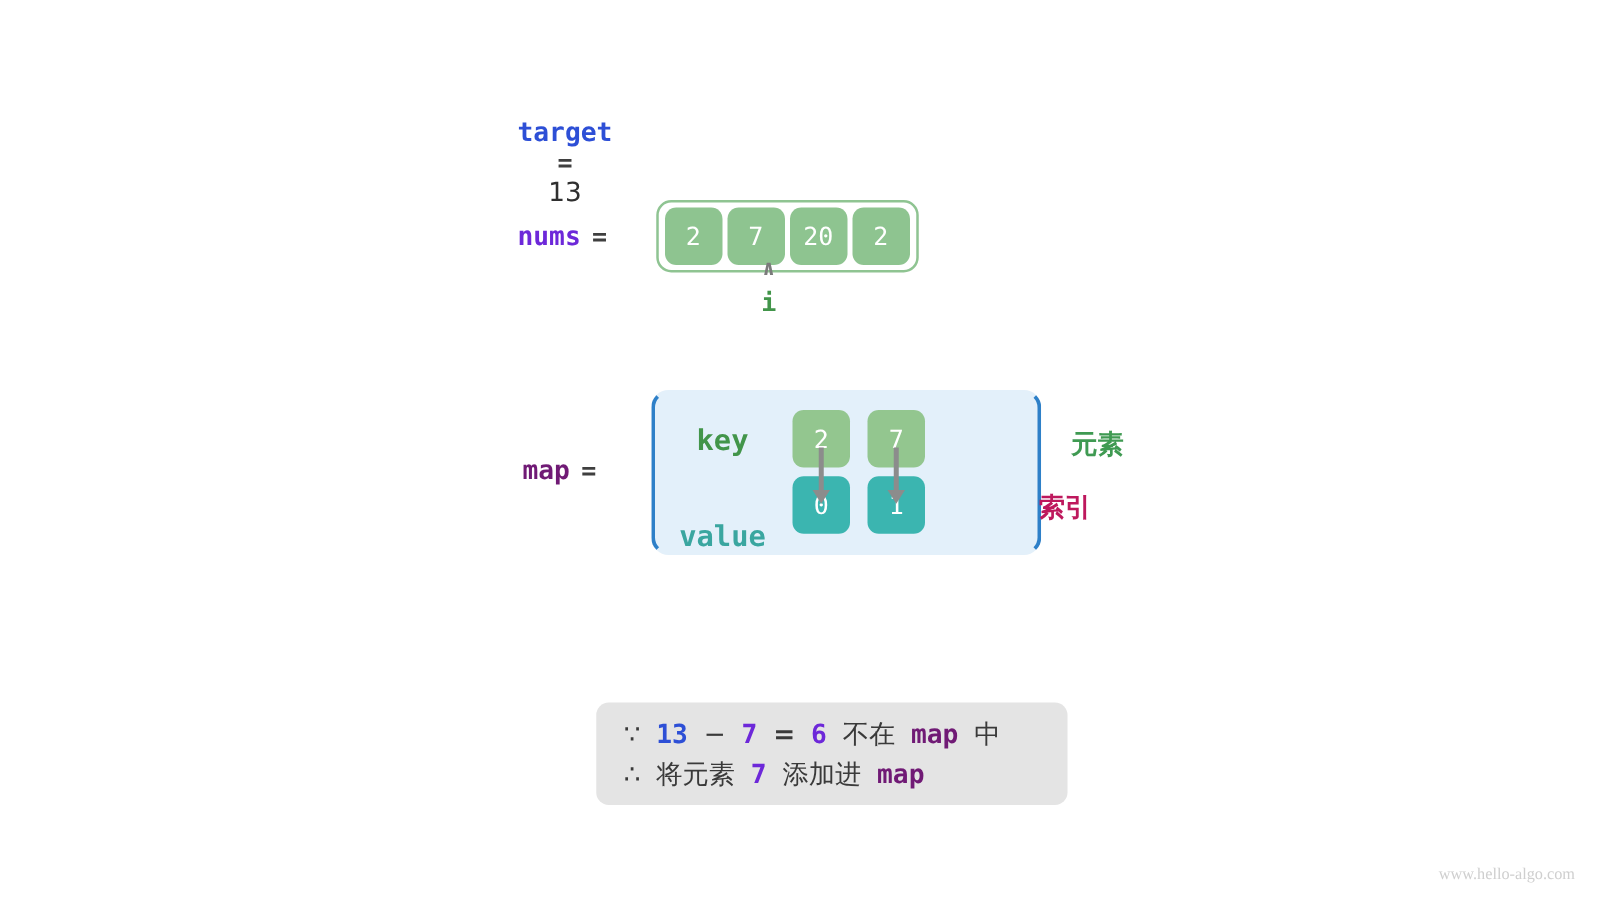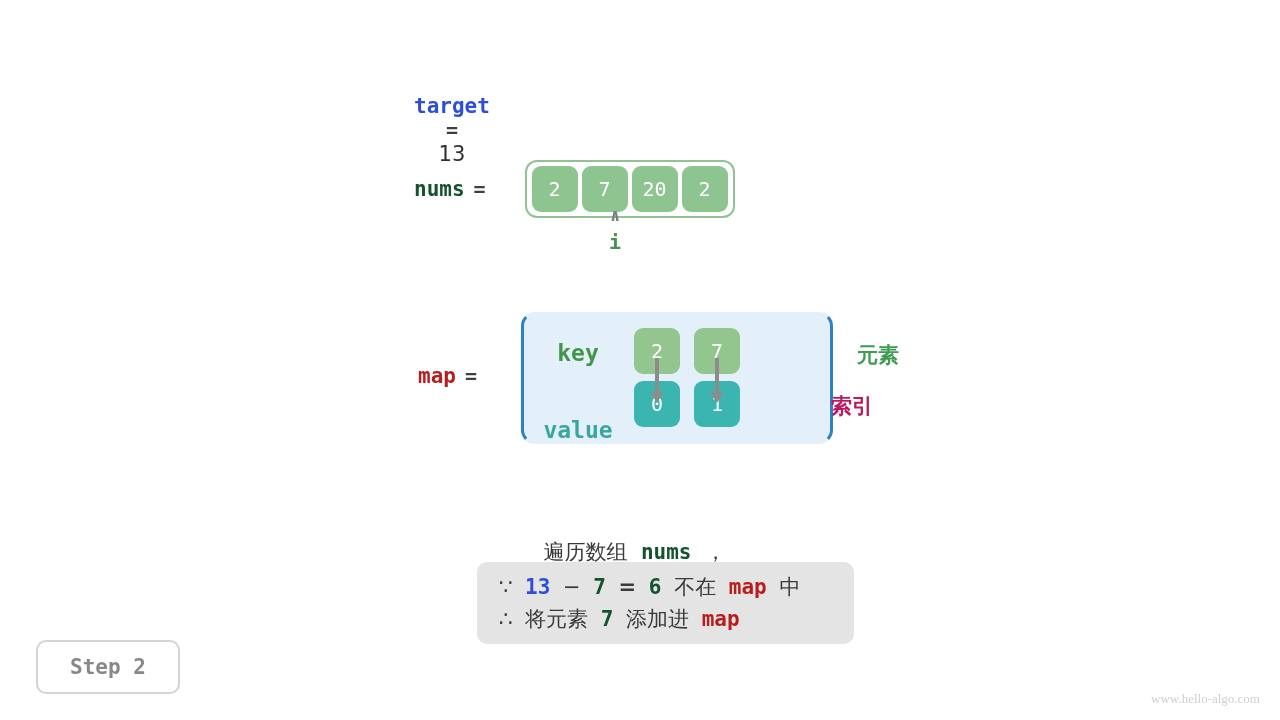--- a/index.html
+++ b/index.html
@@ -58,21 +58,21 @@
   
   #nums-row {
     position: absolute;
     left: 414px;
     top: 160px;
     display: flex;
     align-items: center;
     white-space: pre;
     font-size: 21px;
   }
-  .var-green { color: #14532d; font-weight: bold; }
+  .var-green { color: #6d28d9; font-weight: bold; }
   #nums-array {
     margin-left: 30px;
     border: 2px solid #8fc492;
     border-radius: 12px;
     padding: 4px 5px;
     display: flex;
     gap: 4px;
     background: #ffffff;
   }
   .cell {
@@ -114,21 +114,21 @@
   
   #map-row {
     position: absolute;
     left: 418px;
     top: 364px;
     display: flex;
     align-items: center;
     white-space: pre;
     font-size: 21px;
   }
-  .var-blue-light { color: #b91c1c; font-weight: bold; }
+  .var-blue-light { color: #701a75; font-weight: bold; }
 
   #map-box {
     position: absolute;
     left: 521px;
     top: 312px;
     width: 312px;
     height: 132px;
     background: #e3f0fa;
     border: 3px solid #2e80c8;
     border-top-color: transparent;
@@ -303,30 +303,26 @@
   <div class="map-cell map-key-cell" style="left:694px; top:328px;">7</div>
   <div class="map-arrow" style="left:710px; top:358px;">
     <div class="shaft"></div>
       <div class="head"></div>
   </div>
   <div class="map-cell map-val-cell" style="left:694px; top:381px;">1</div>
 
   <div class="side-label" id="side-label-element">元素</div>
   <div class="side-label" id="side-label-index">索引</div>
 
-  <div id="desc-line">
-    <span class="cjk">遍历数组</span><span class="cjk">  </span><span class="mono var-green">nums</span><span class="cjk">  </span><span class="cjk">，</span>
-  </div>
 
   <div id="note-box">
     <div class="note-line">
       <span class="sym">∵</span><span>&nbsp;</span><span class="mono var-blue-strong">13</span><span>&nbsp;</span><span class="sym">−</span><span>&nbsp;</span><span class="mono var-green">7</span><span>&nbsp;</span><span class="mono sym">=</span><span>&nbsp;</span><span class="mono var-green">6</span><span>&nbsp;</span><span class="cjk">不在</span><span>&nbsp;</span><span class="mono var-blue-light">map</span><span>&nbsp;</span><span class="cjk">中</span>
     </div>
     <div class="note-line">
       <span class="sym">∴</span><span>&nbsp;</span><span class="cjk">将元素</span><span>&nbsp;</span><span class="mono var-green">7</span><span>&nbsp;</span><span class="cjk">添加进</span><span>&nbsp;</span><span class="mono var-blue-light">map</span>
     </div>
   </div>
 
-  <div id="step-badge">Step 2</div>
 
   <div id="watermark">www.hello-algo.com</div>
 
 </div>
 
 </body></html>

